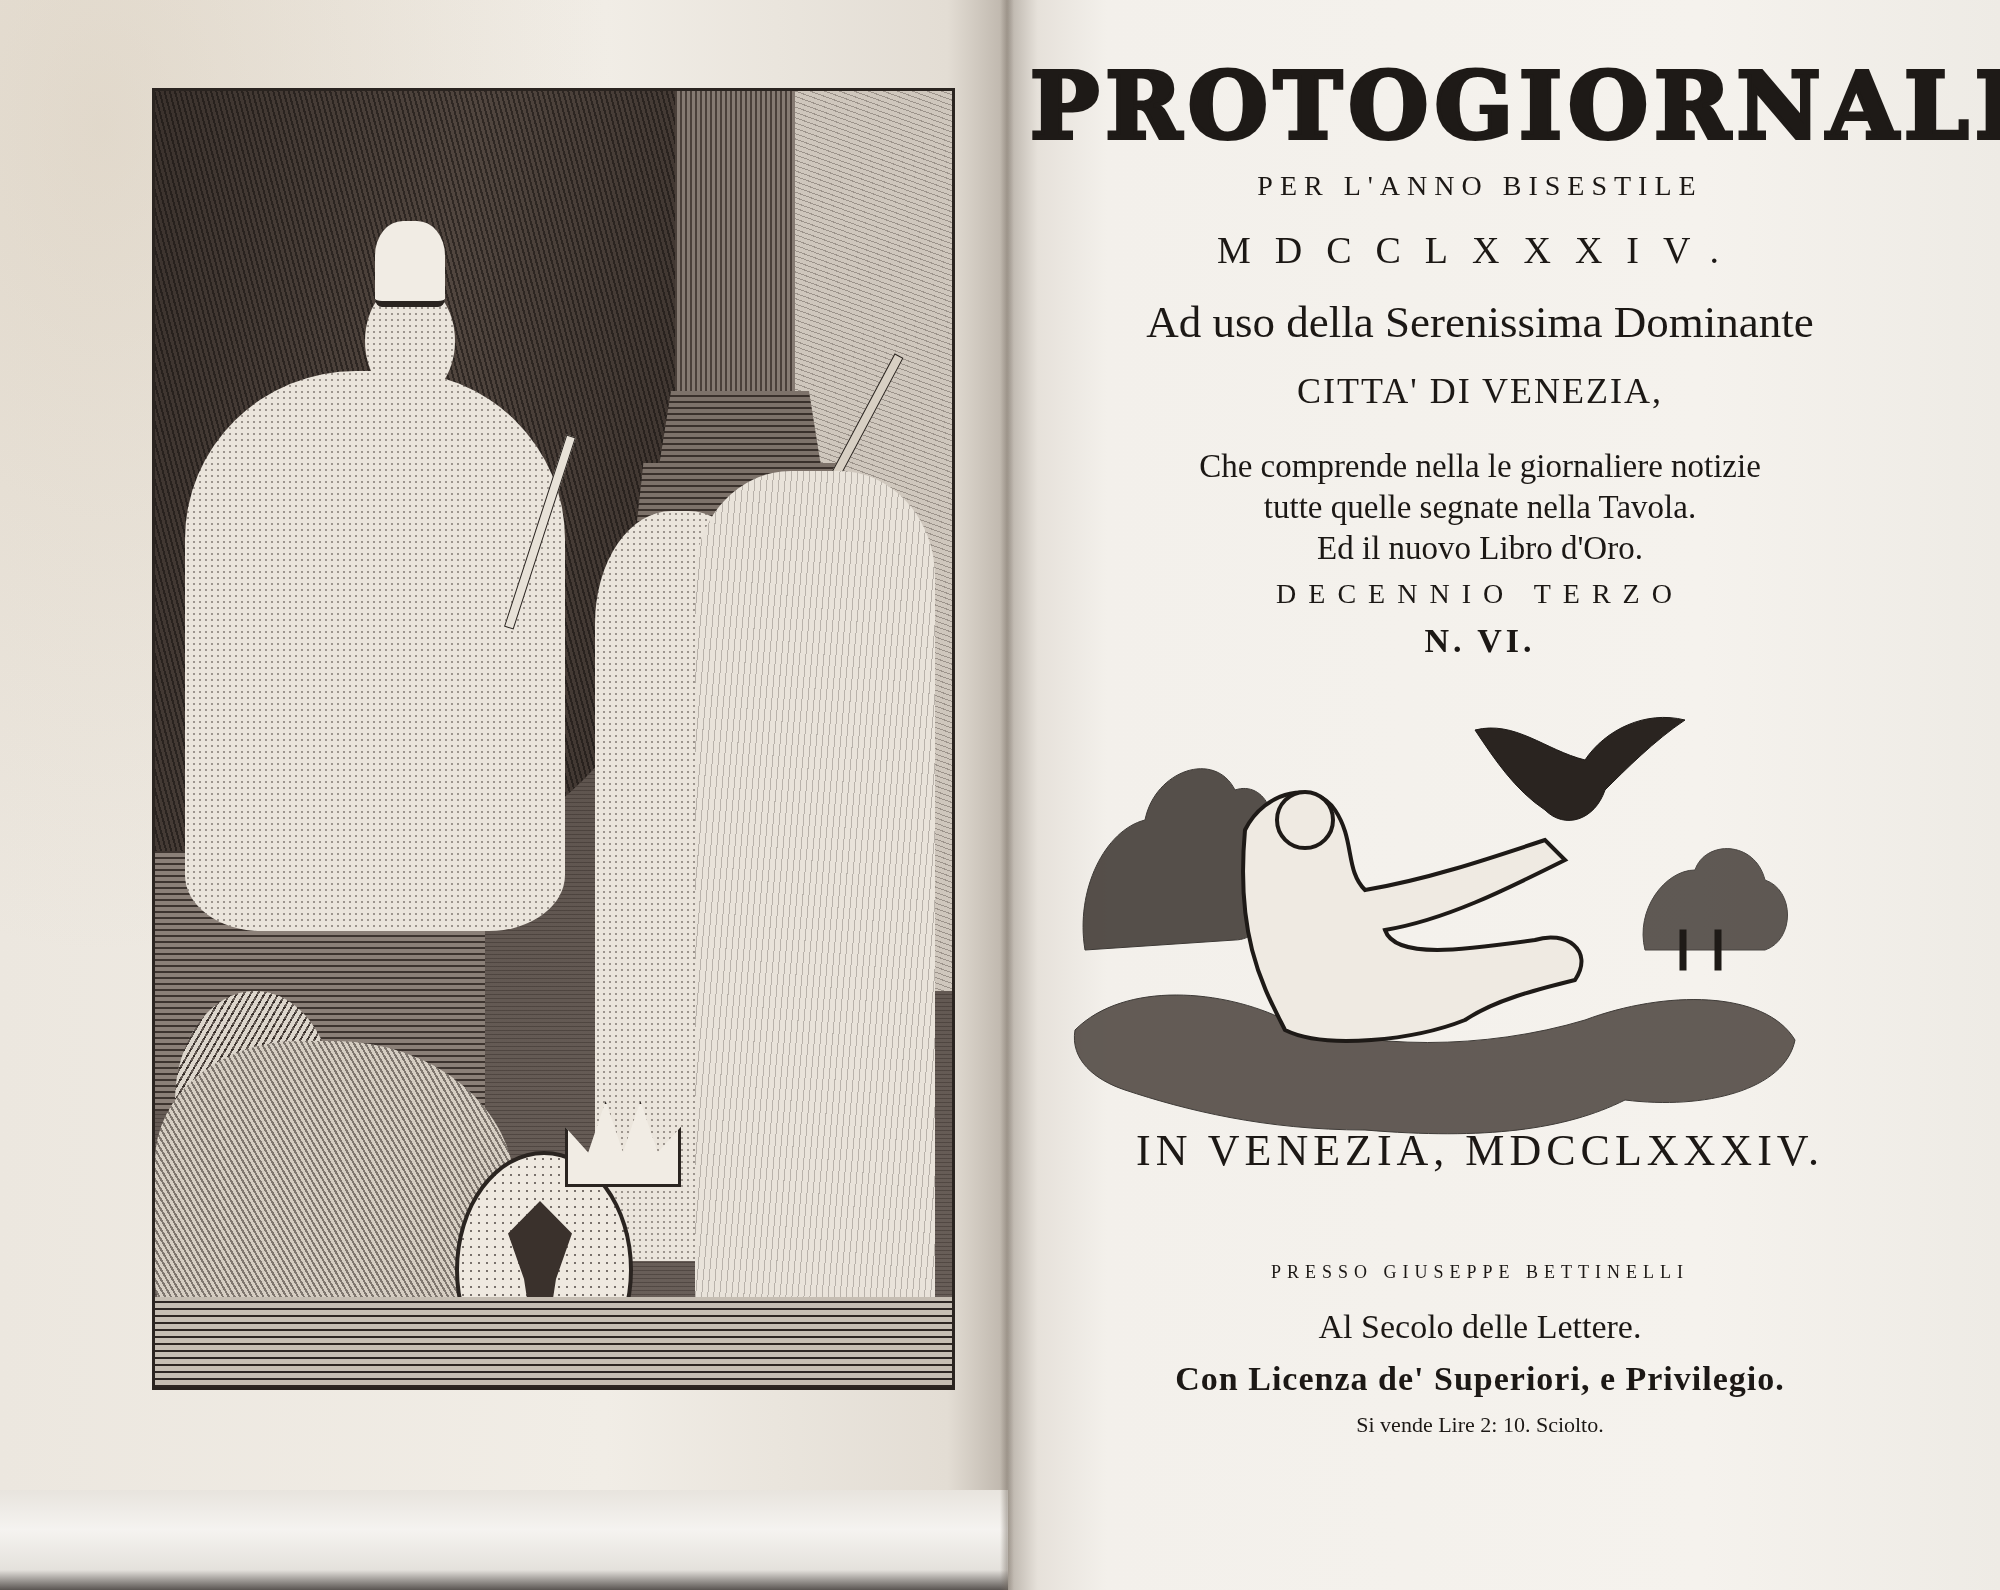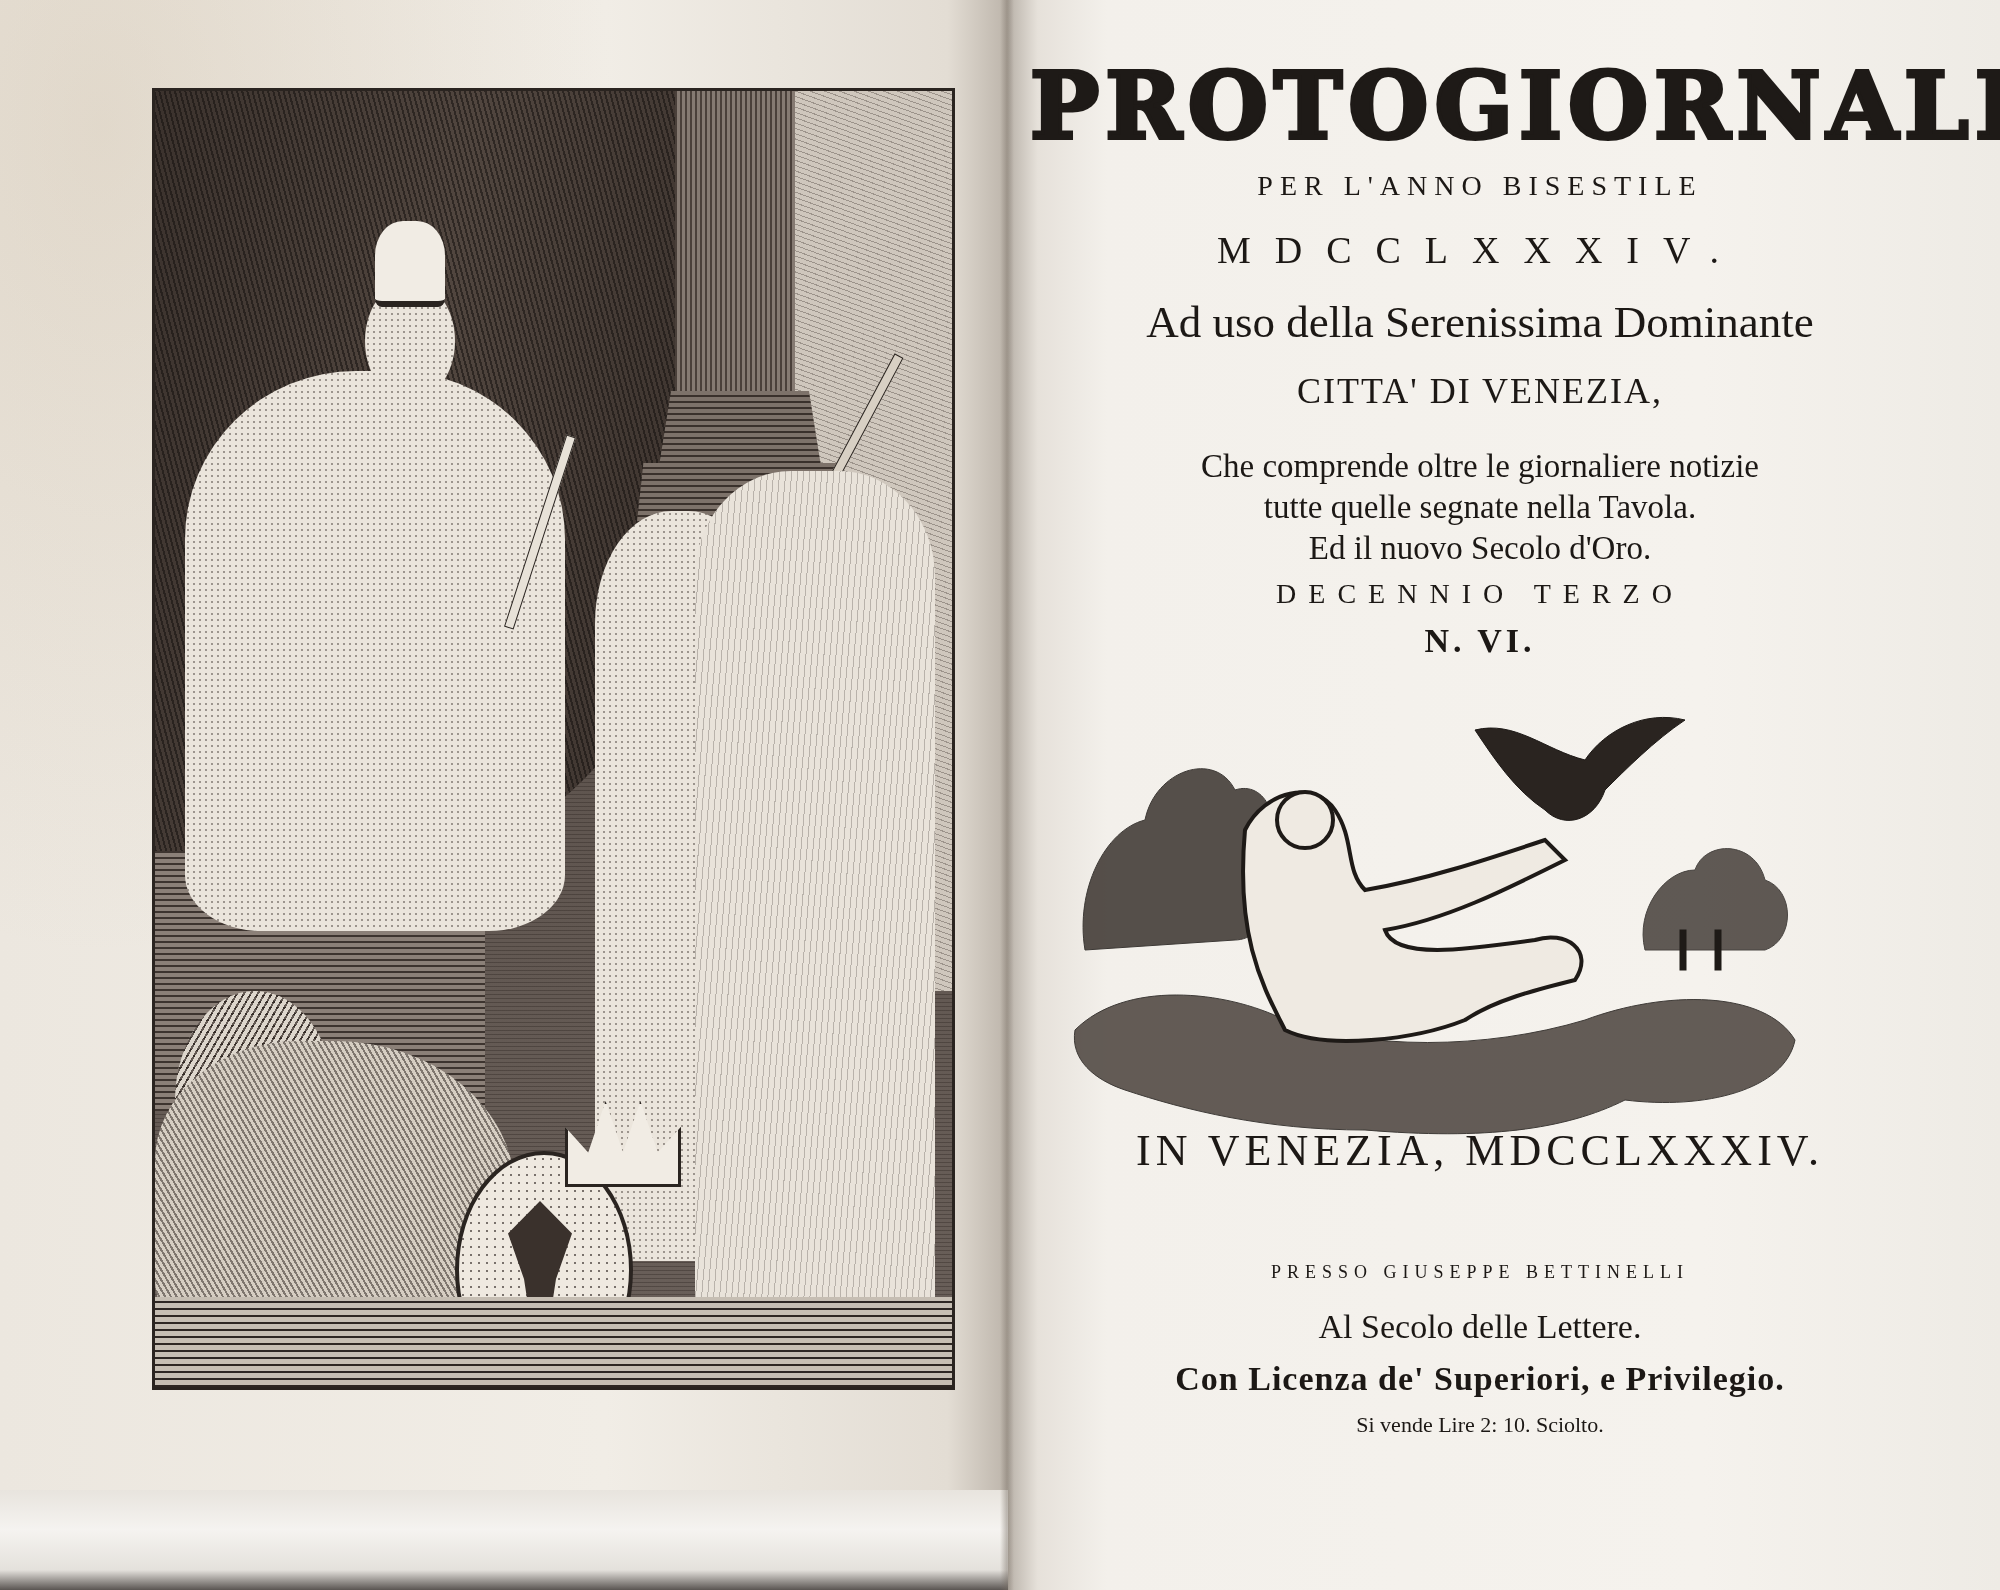--- a/index.html
+++ b/index.html
@@ -209,23 +209,23 @@
   </div>
 
   <div class="gutter"></div>
 
   <div class="title-block">
     <div class="line title-main">PROTOGIORNALE</div>
     <div class="line subtitle-caps">PER L'ANNO BISESTILE</div>
     <div class="line year-roman">MDCCLXXXIV.</div>
     <div class="line dedication">Ad uso della Serenissima Dominante</div>
     <div class="line city">CITTA' DI VENEZIA,</div>
-    <div class="line desc desc-1">Che comprende oltre le giornaliere notizie</div>
+    <div class="line desc desc-1">Che comprende nella le giornaliere notizie</div>
     <div class="line desc desc-2">tutte quelle segnate nella Tavola.</div>
-    <div class="line desc desc-3">Ed il nuovo Secolo d'Oro.</div>
+    <div class="line desc desc-3">Ed il nuovo Libro d'Oro.</div>
     <div class="line decade">DECENNIO TERZO</div>
     <div class="line issue">N. VI.</div>
 
     <div class="line imprint-city">IN VENEZIA, MDCCLXXXIV.</div>
     <div class="line printer">PRESSO GIUSEPPE BETTINELLI</div>
     <div class="line address">Al Secolo delle Lettere.</div>
     <div class="line license">Con Licenza de' Superiori, e Privilegio.</div>
     <div class="line price">Si vende Lire 2: 10. Sciolto.</div>
   </div>
 

